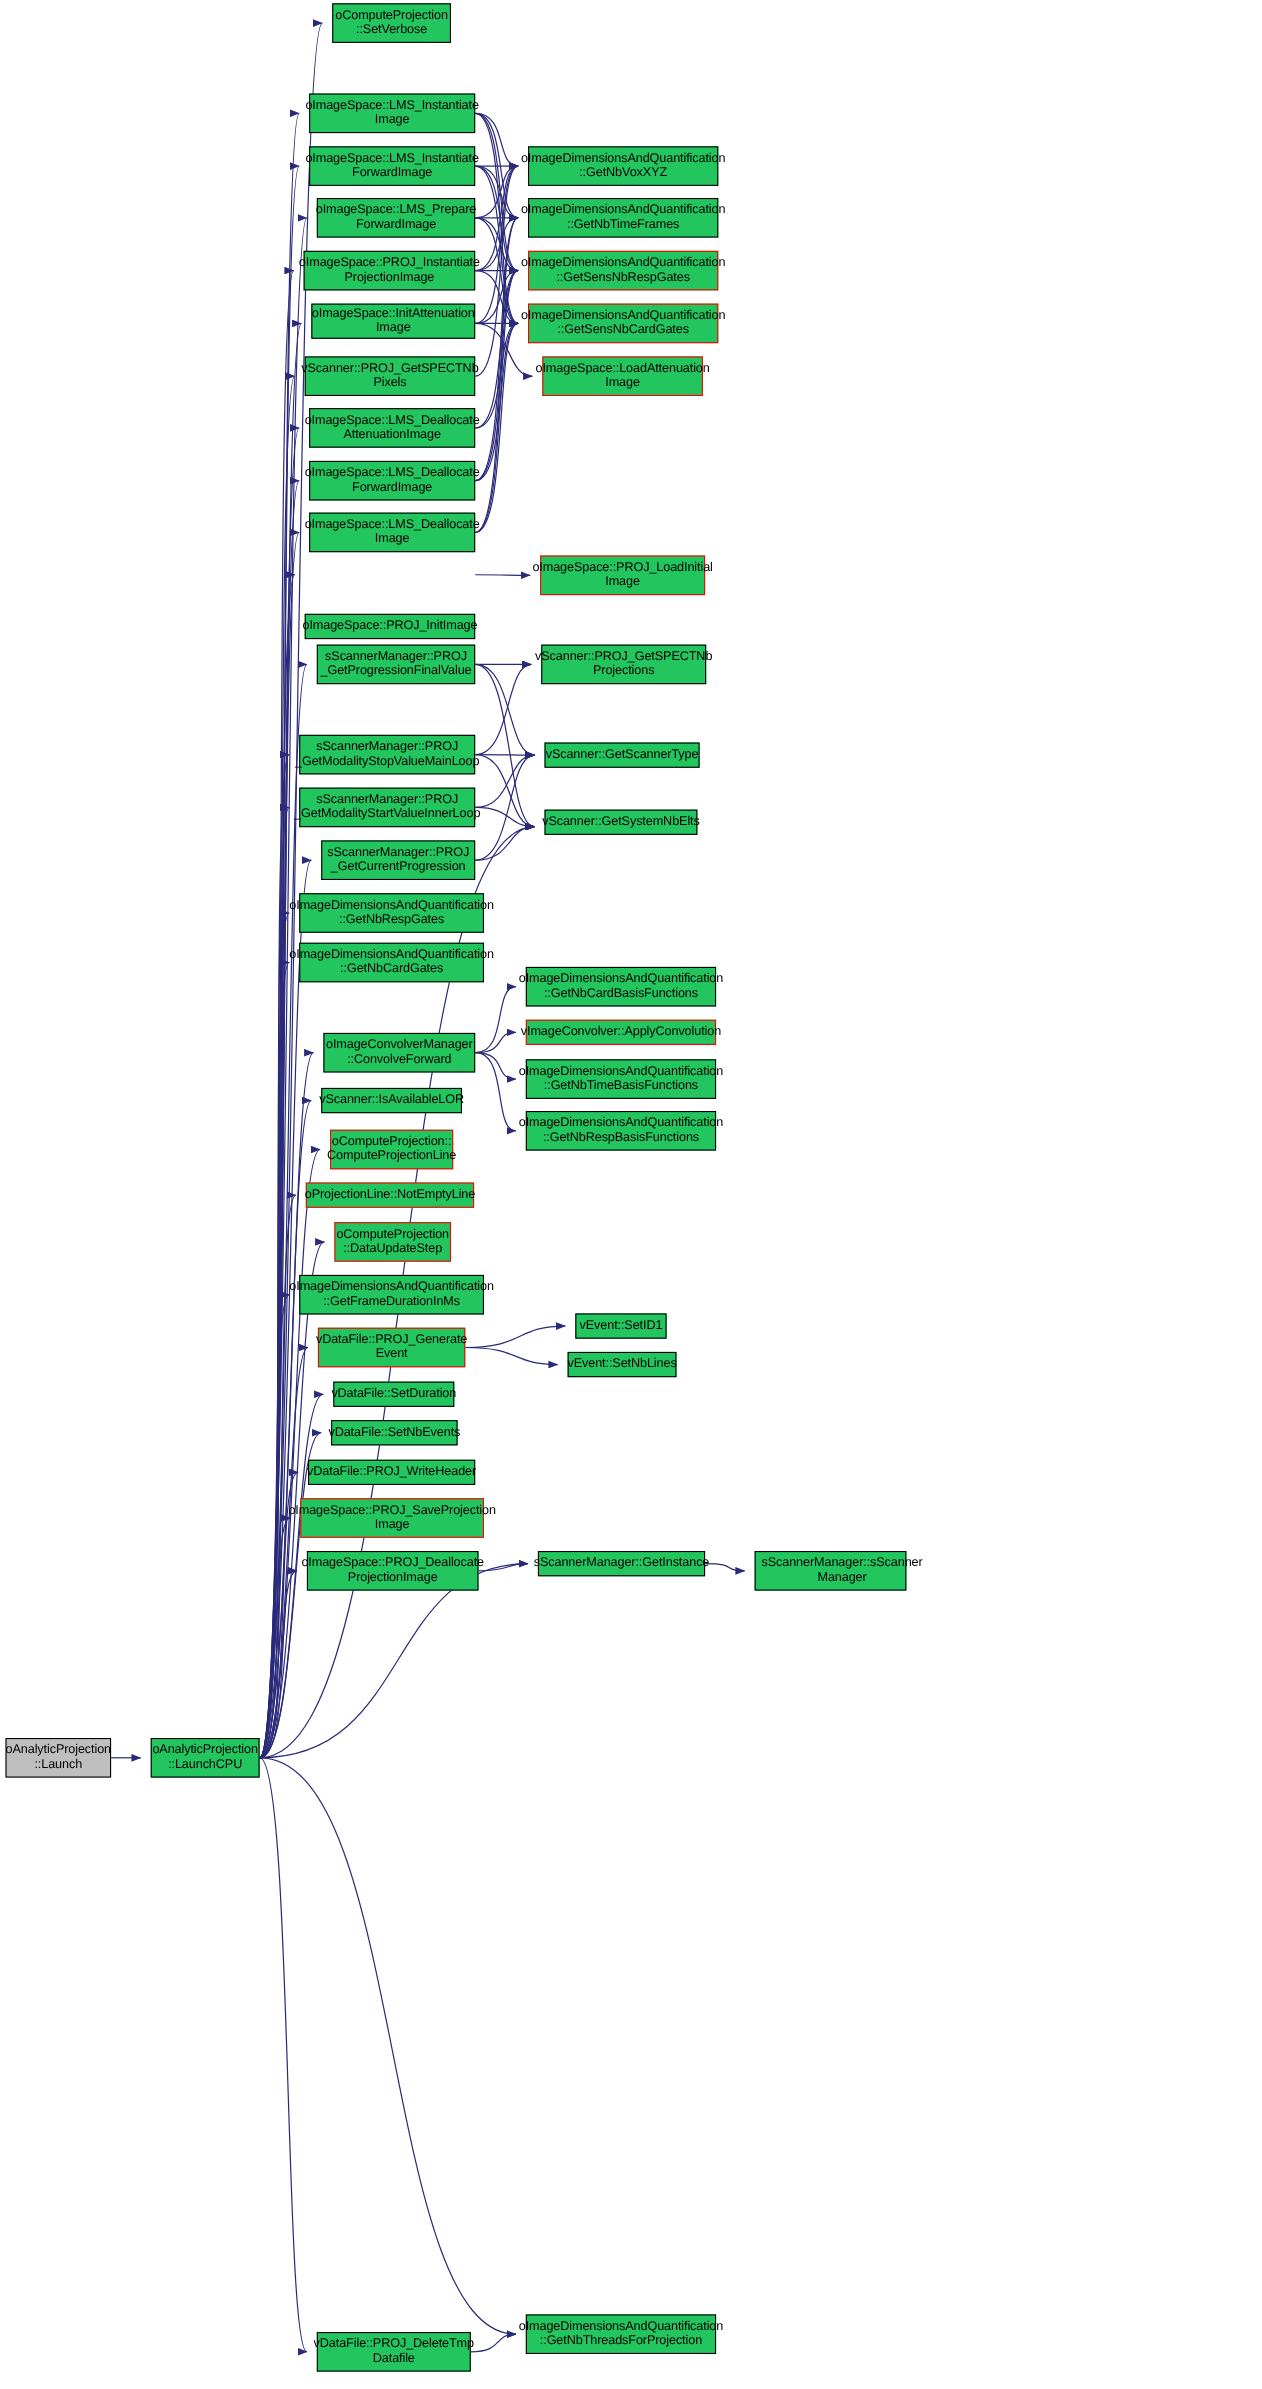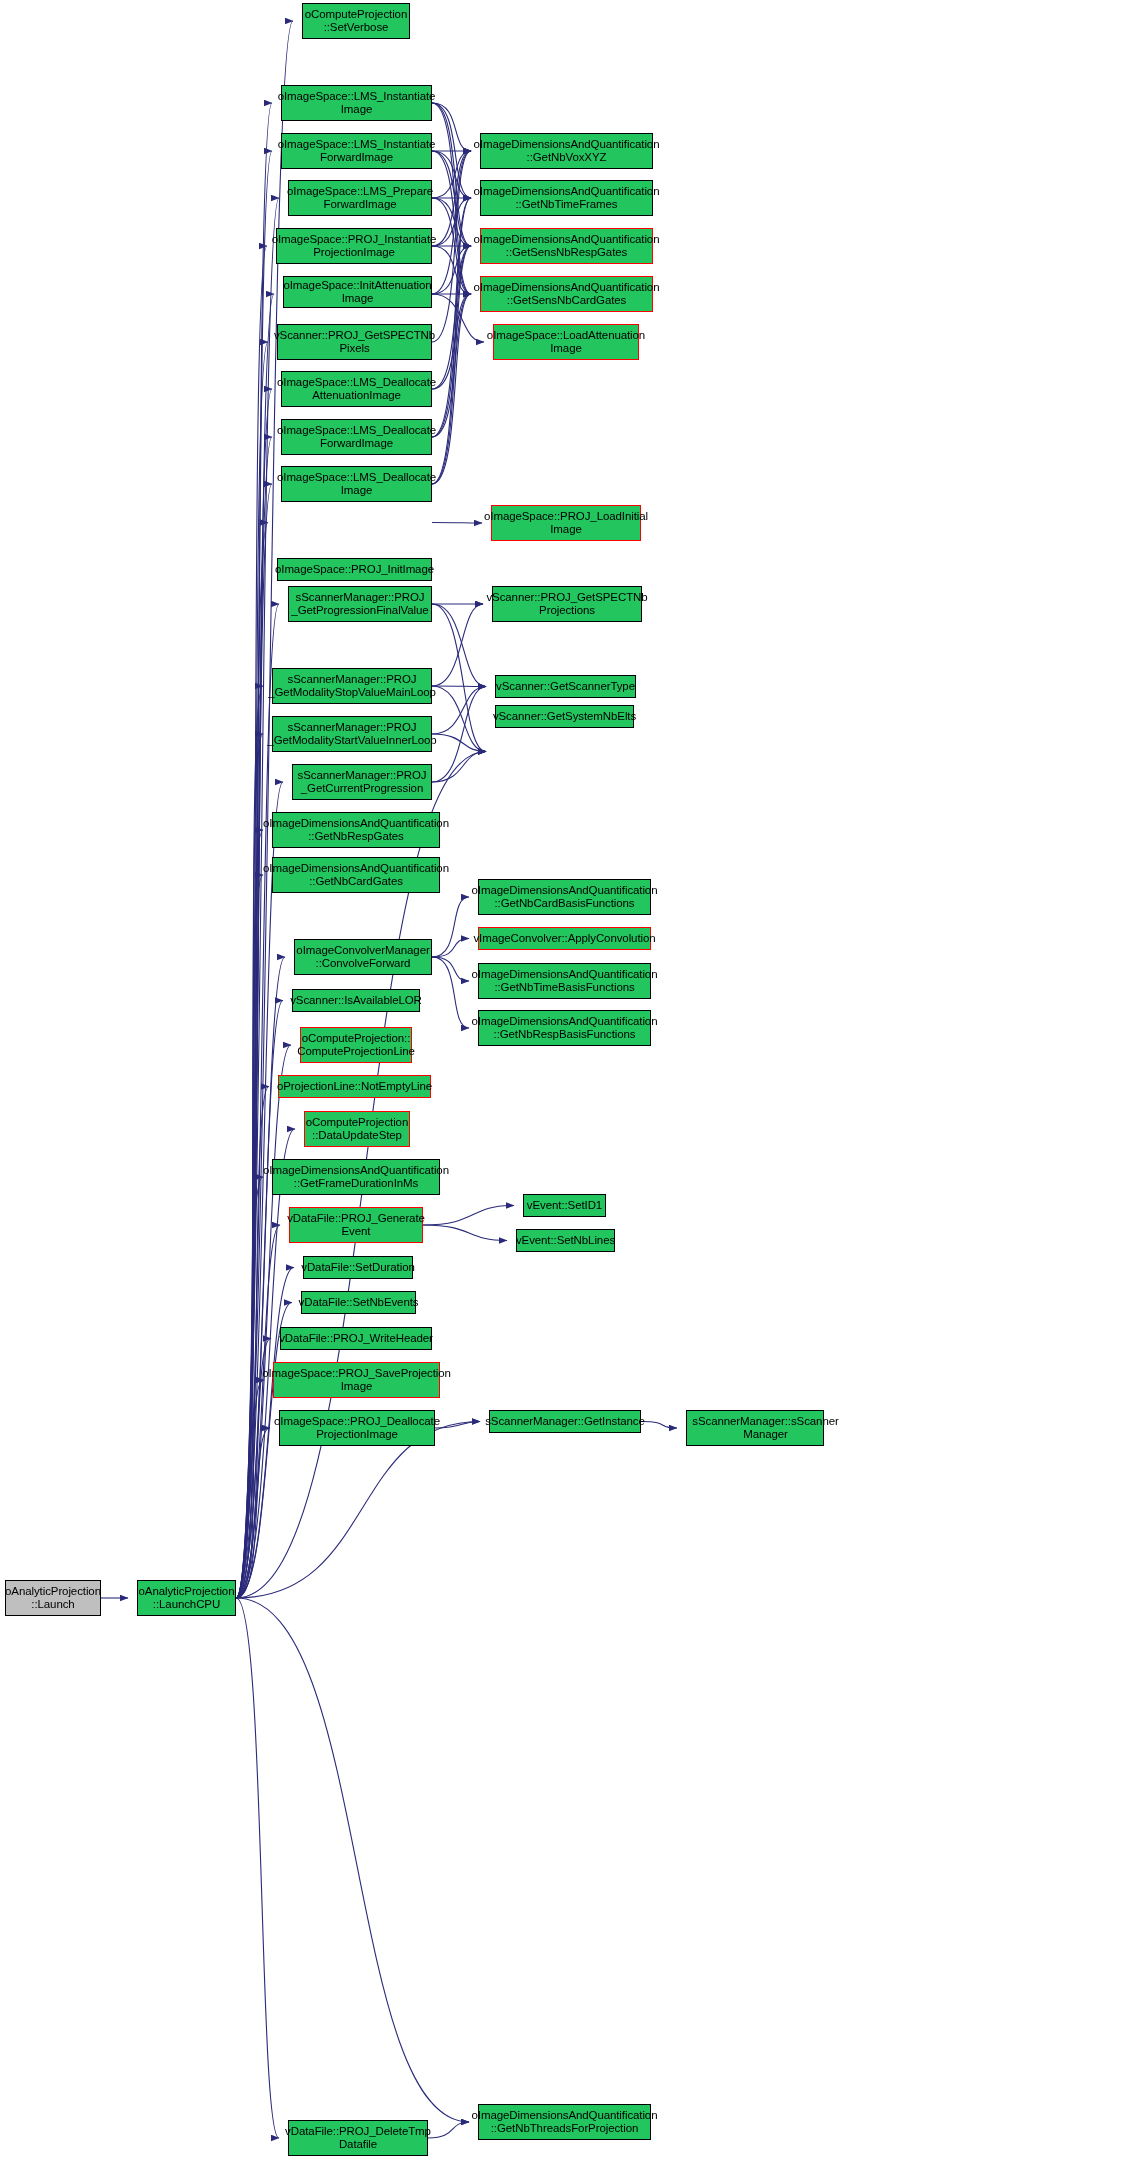--- a/index.html
+++ b/index.html
@@ -210,21 +210,21 @@
 ::GetSensNbRespGates</div>
       <div class="node red" style="left: 480px; top: 276px; width: 173px; height: 36px;">oImageDimensionsAndQuantification
 ::GetSensNbCardGates</div>
       <div class="node red" style="left: 493px; top: 324px; width: 146px; height: 36px;">oImageSpace::LoadAttenuation
 Image</div>
       <div class="node red" style="left: 491px; top: 505px; width: 150px; height: 36px;">oImageSpace::PROJ_LoadInitial
 Image</div>
       <div class="node" style="left: 492px; top: 586px; width: 150px; height: 36px;">vScanner::PROJ_GetSPECTNb
 Projections</div>
       <div class="node" style="left: 495px; top: 675px; width: 141px; height: 23px;">vScanner::GetScannerType</div>
-      <div class="node" style="left: 495px; top: 705px; width: 139px; height: 23px; text-align: right;">vScanner::GetSystemNbElts</div>
+      <div class="node" style="left: 495px; top: 736px; width: 139px; height: 23px; text-align: right;">vScanner::GetSystemNbElts</div>
       <div class="node" style="left: 478px; top: 879px; width: 173px; height: 36px;">oImageDimensionsAndQuantification
 ::GetNbCardBasisFunctions</div>
       <div class="node red" style="left: 478px; top: 927px; width: 173px; height: 23px;">vImageConvolver::ApplyConvolution</div>
       <div class="node" style="left: 478px; top: 963px; width: 173px; height: 36px;">oImageDimensionsAndQuantification
 ::GetNbTimeBasisFunctions</div>
       <div class="node" style="left: 478px; top: 1010px; width: 173px; height: 36px;">oImageDimensionsAndQuantification
 ::GetNbRespBasisFunctions</div>
       <div class="node" style="left: 523px; top: 1194px; width: 83px; height: 23px;">vEvent::SetID1</div>
       <div class="node" style="left: 516px; top: 1229px; width: 99px; height: 23px;">vEvent::SetNbLines</div>
       <div class="node" style="left: 489px; top: 1410px; width: 152px; height: 23px;">sScannerManager::GetInstance</div>

